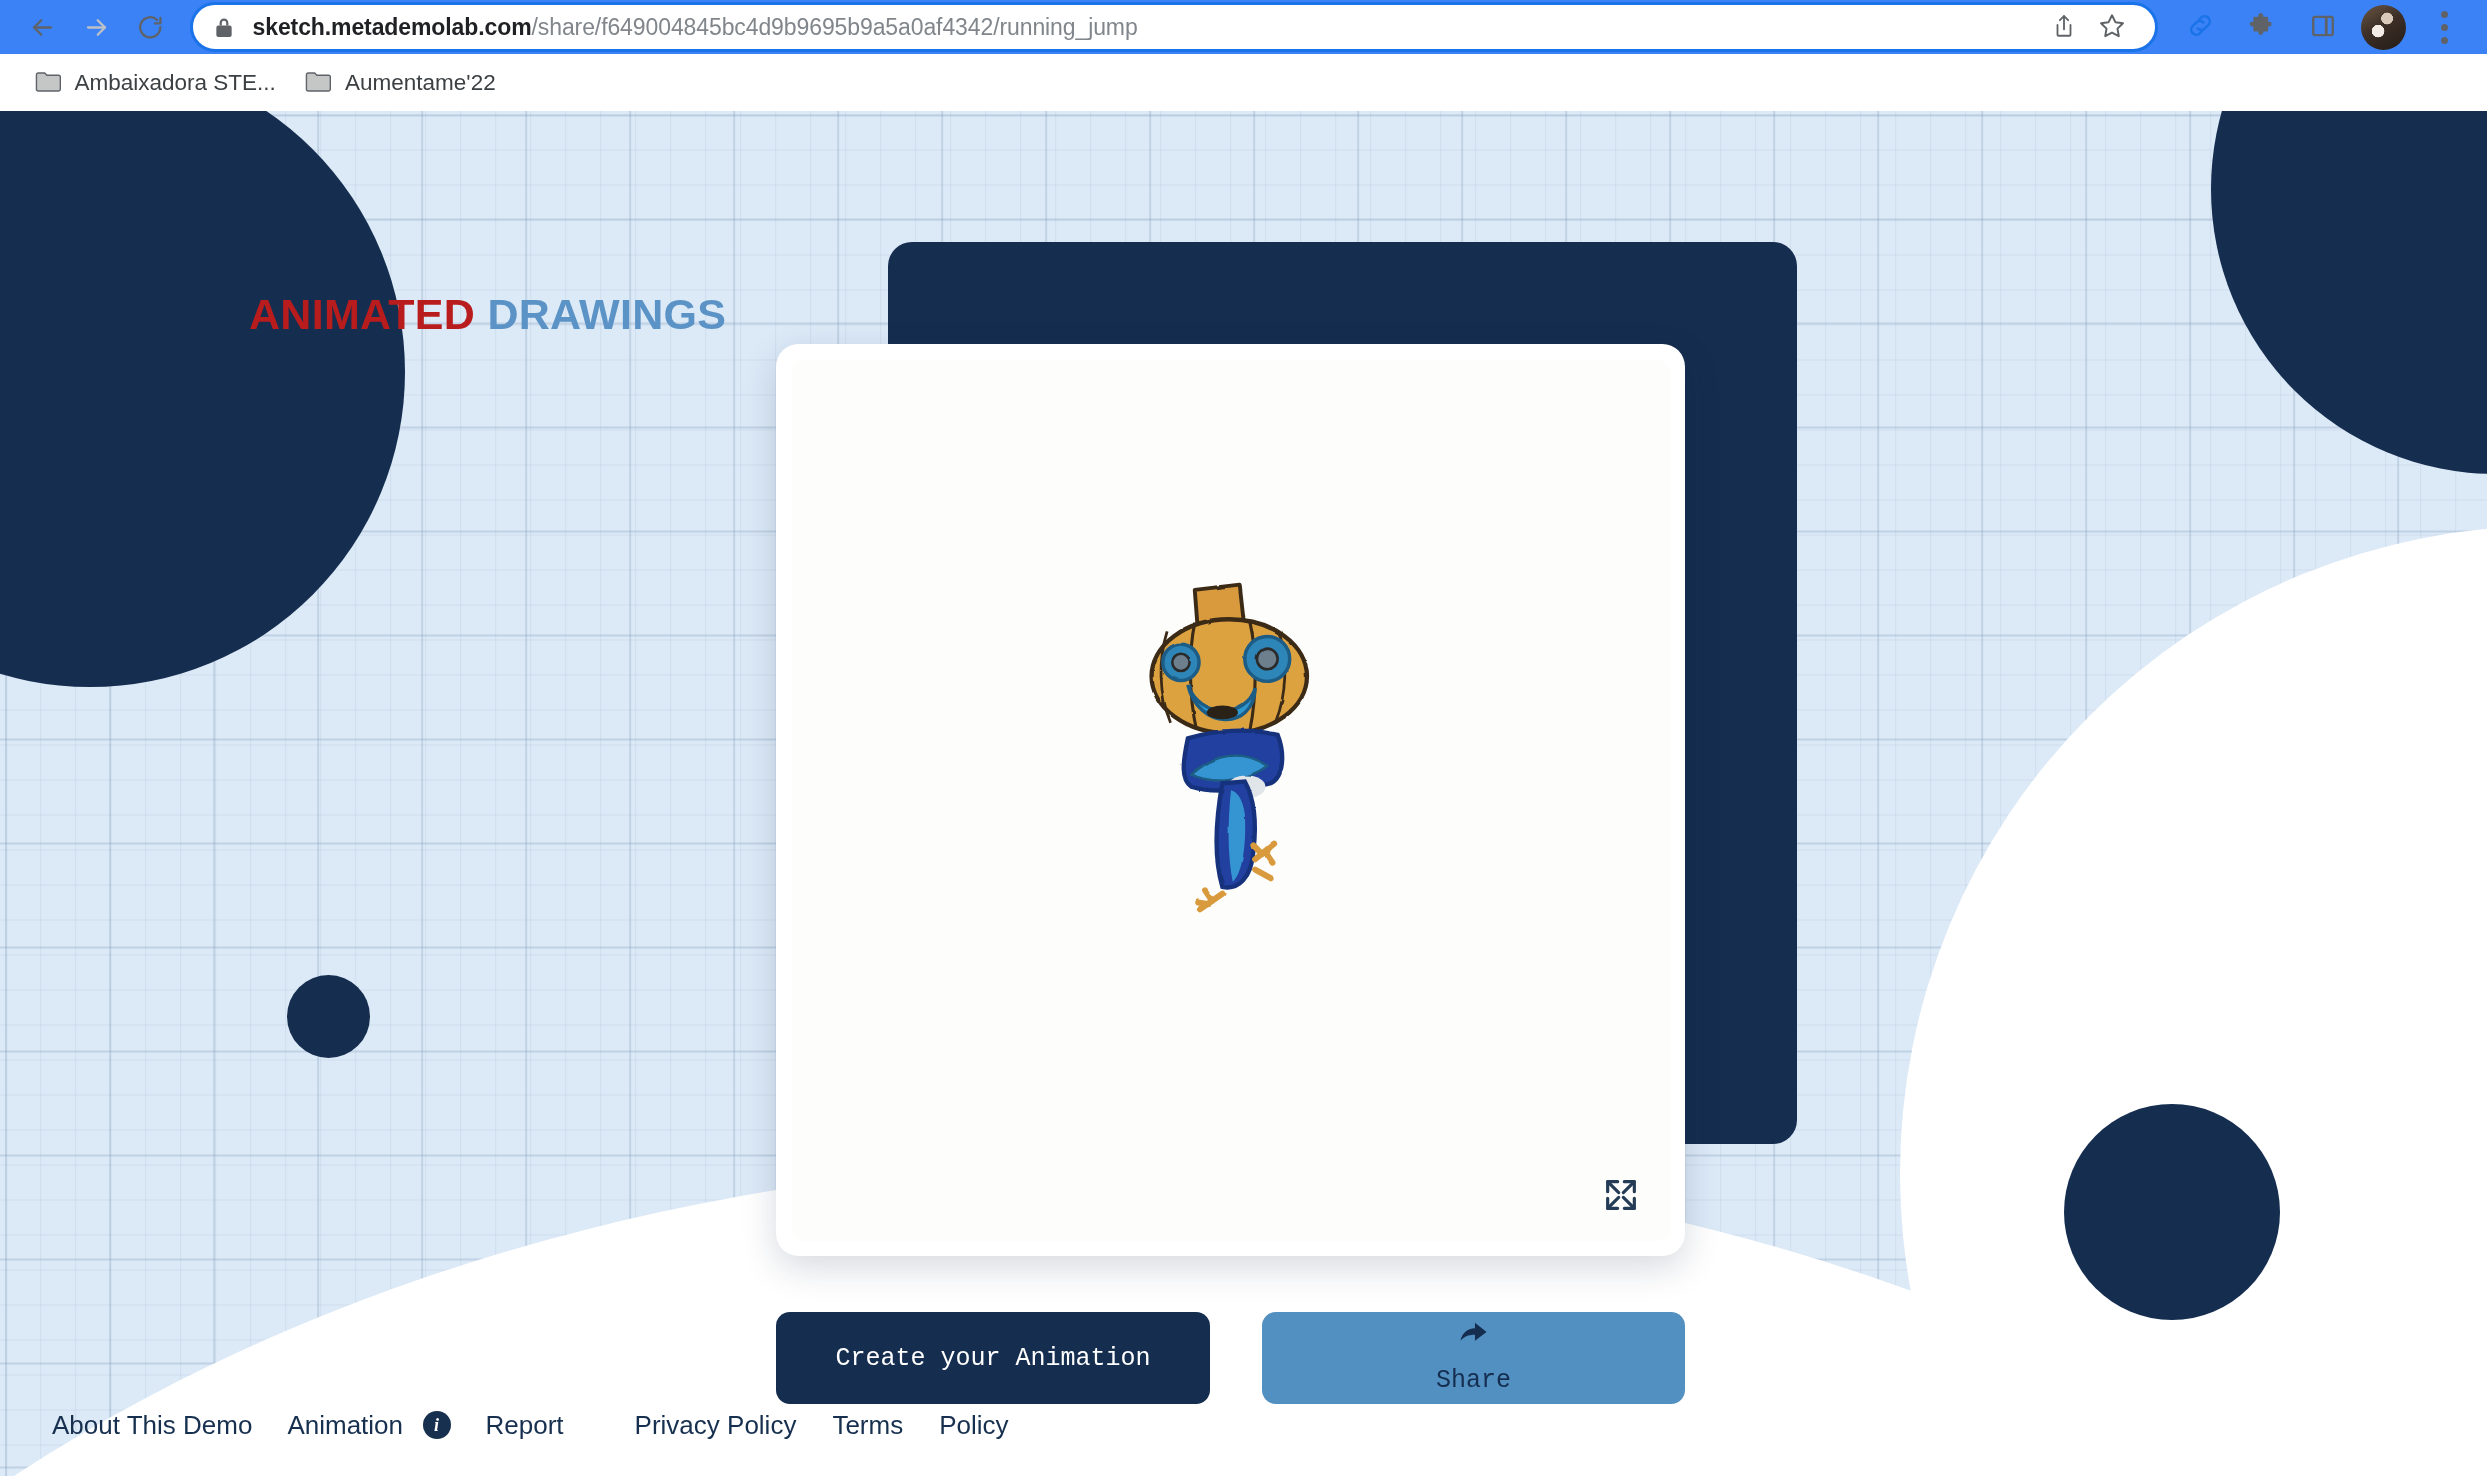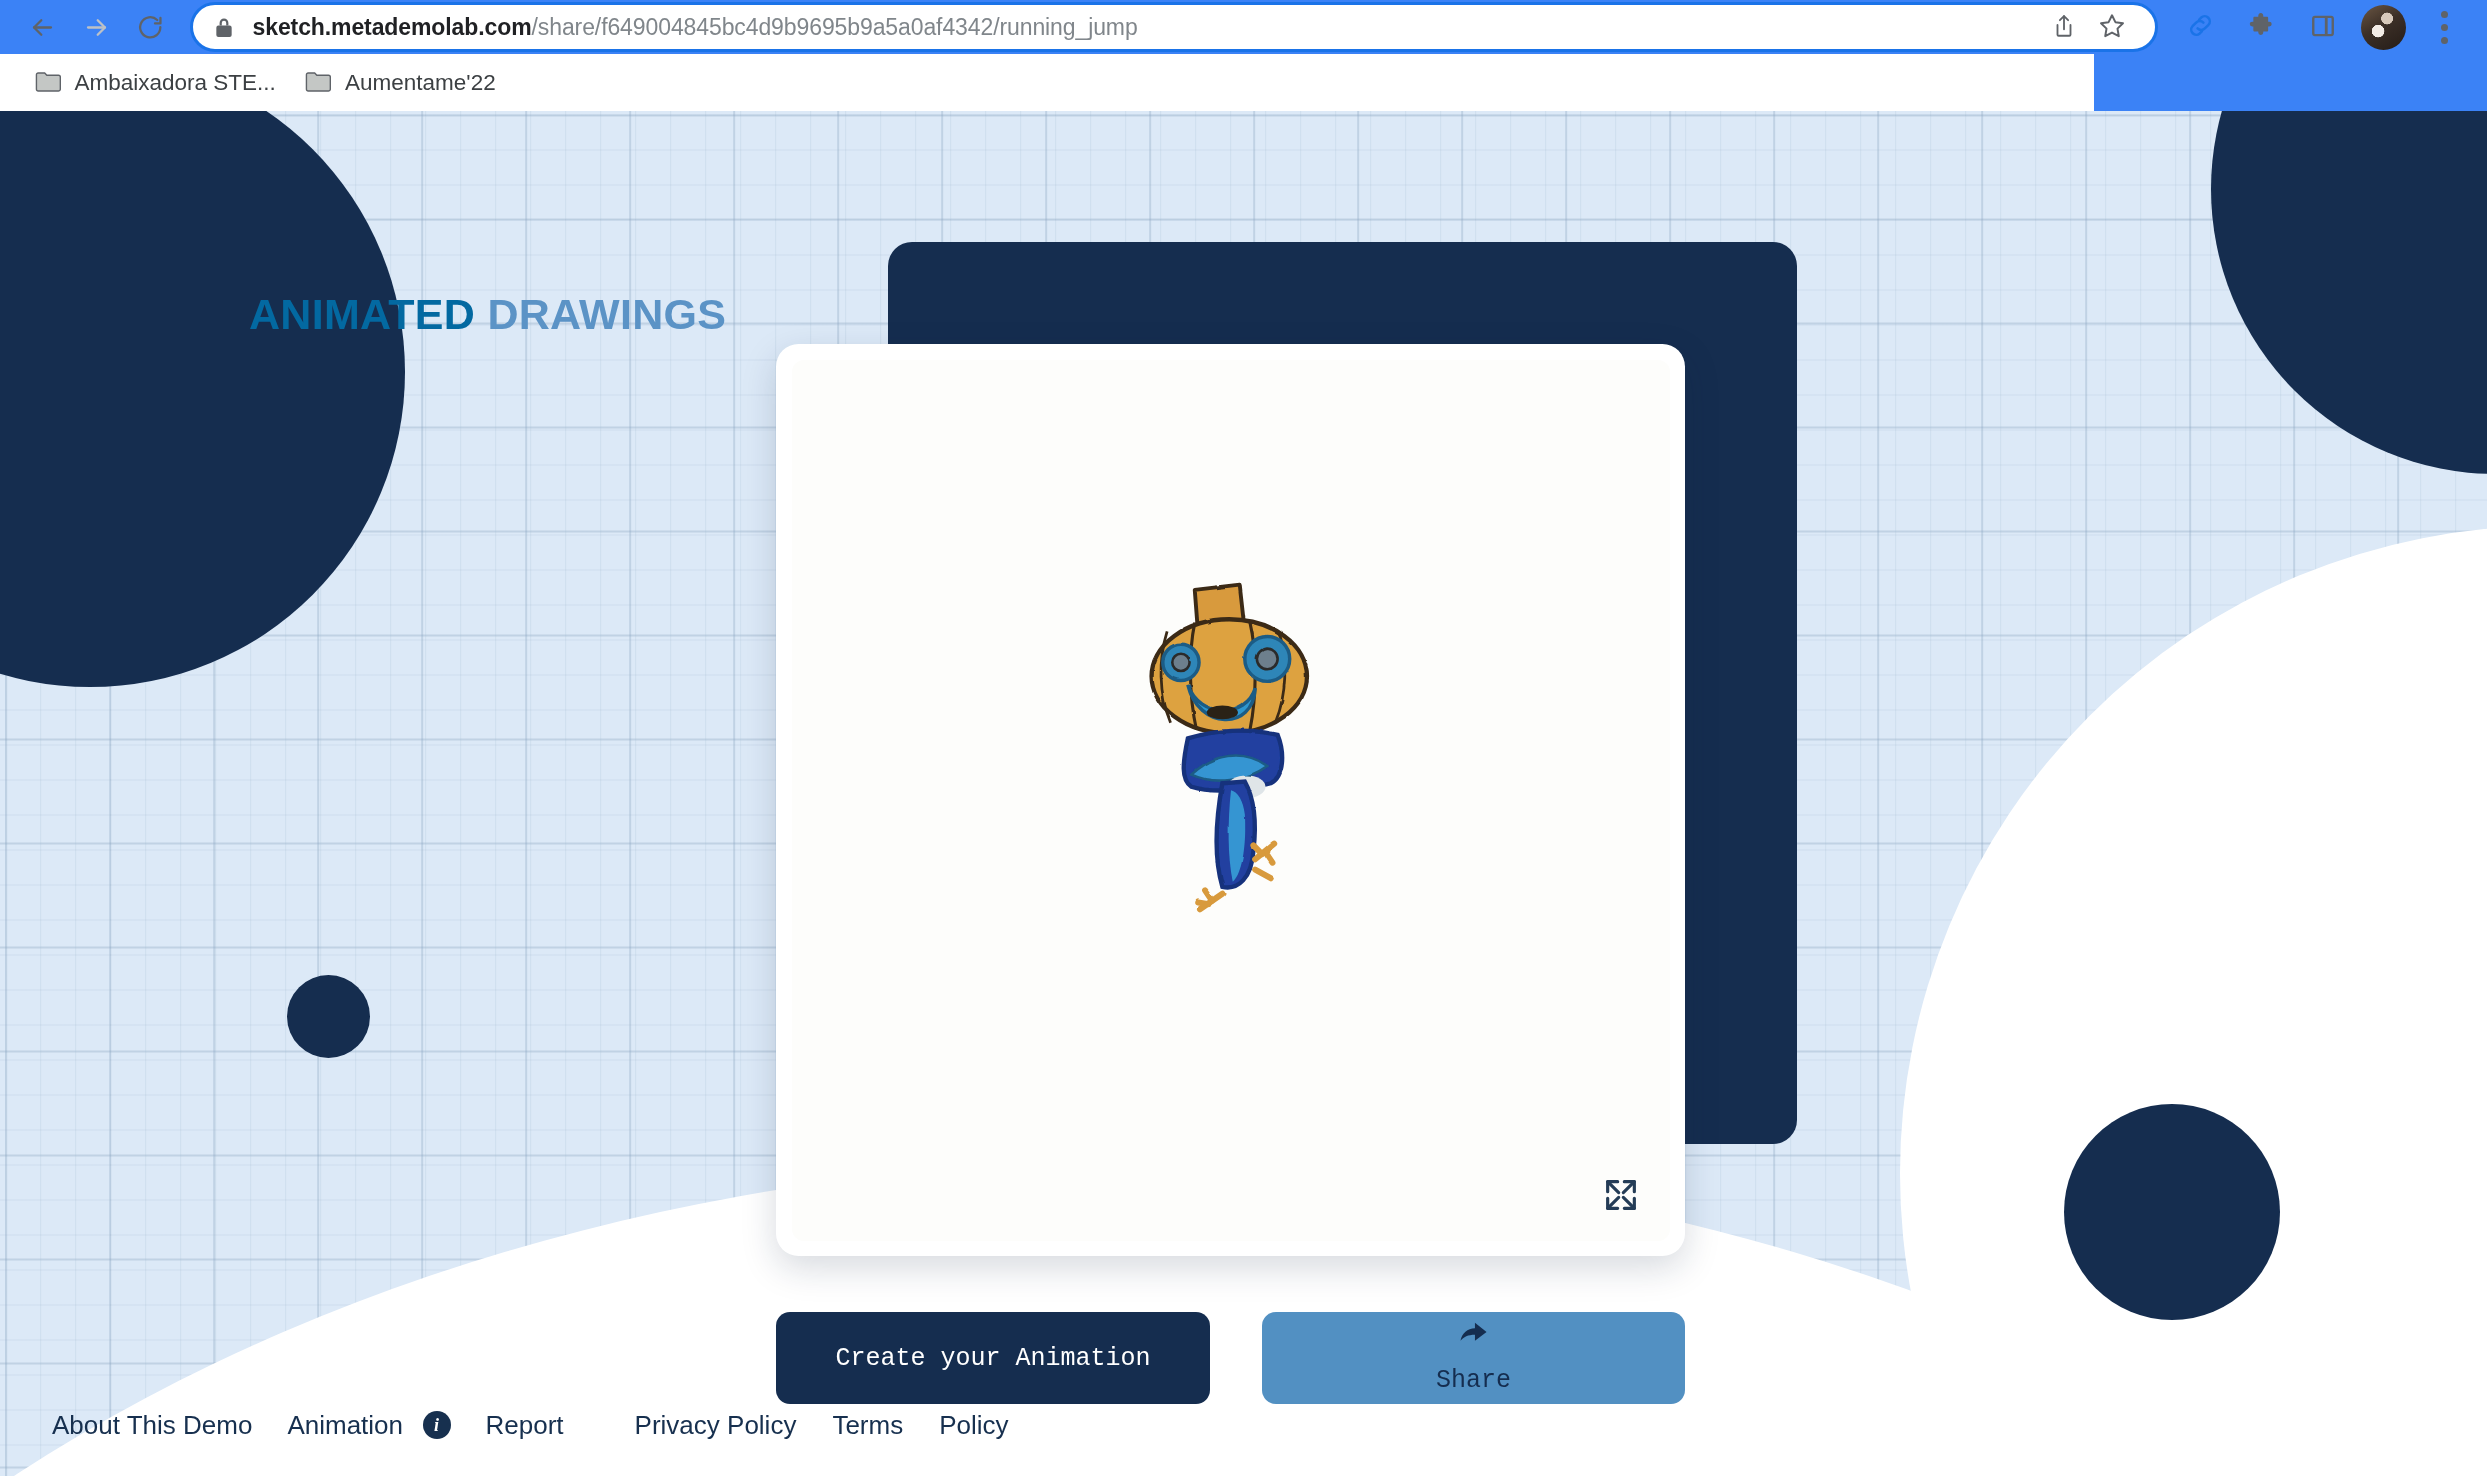--- a/index.html
+++ b/index.html
@@ -76,21 +76,21 @@
   }
   .kebab {
     width: 7px;
     display: flex; flex-direction: column; align-items: center; gap: 6px;
   }
   .kebab i { width: 7px; height: 7px; border-radius: 50%; background: #5f6368; display:block; }
 
   
   .bookmarks-bar {
     position: absolute; top: 54px; left: 0;
-    width: 2094px; height: 57px;
+    width: 2487px; height: 57px;
     display: flex; align-items: center;
     padding-left: 22.5px;
     background: #ffffff;
   }
   .bookmark {
     display: flex; align-items: center;
     height: 45px;
     padding: 0 12px;
     border-radius: 7px;
     margin-right: 5.2px;
@@ -148,21 +148,21 @@
   
   .logo {
     position: absolute;
     left: 249px; top: 179px;
     font-size: 43px;
     font-weight: 700;
     letter-spacing: 0.3px;
     white-space: nowrap;
     z-index: 6;
   }
-  .logo .w1 { color: #0369a1; margin-top: 19px; }
+  .logo .w1 { color: #b91c1c; margin-top: 19px; }
   .logo .w2 { color: #5b93c6; text-align: right; }
 
   
   .backdrop-card {
     position: absolute;
     left: 888px; top: 131px;
     width: 909px; height: 902px;
     background: #152d4f;
     border-radius: 24px;
     z-index: 5;

